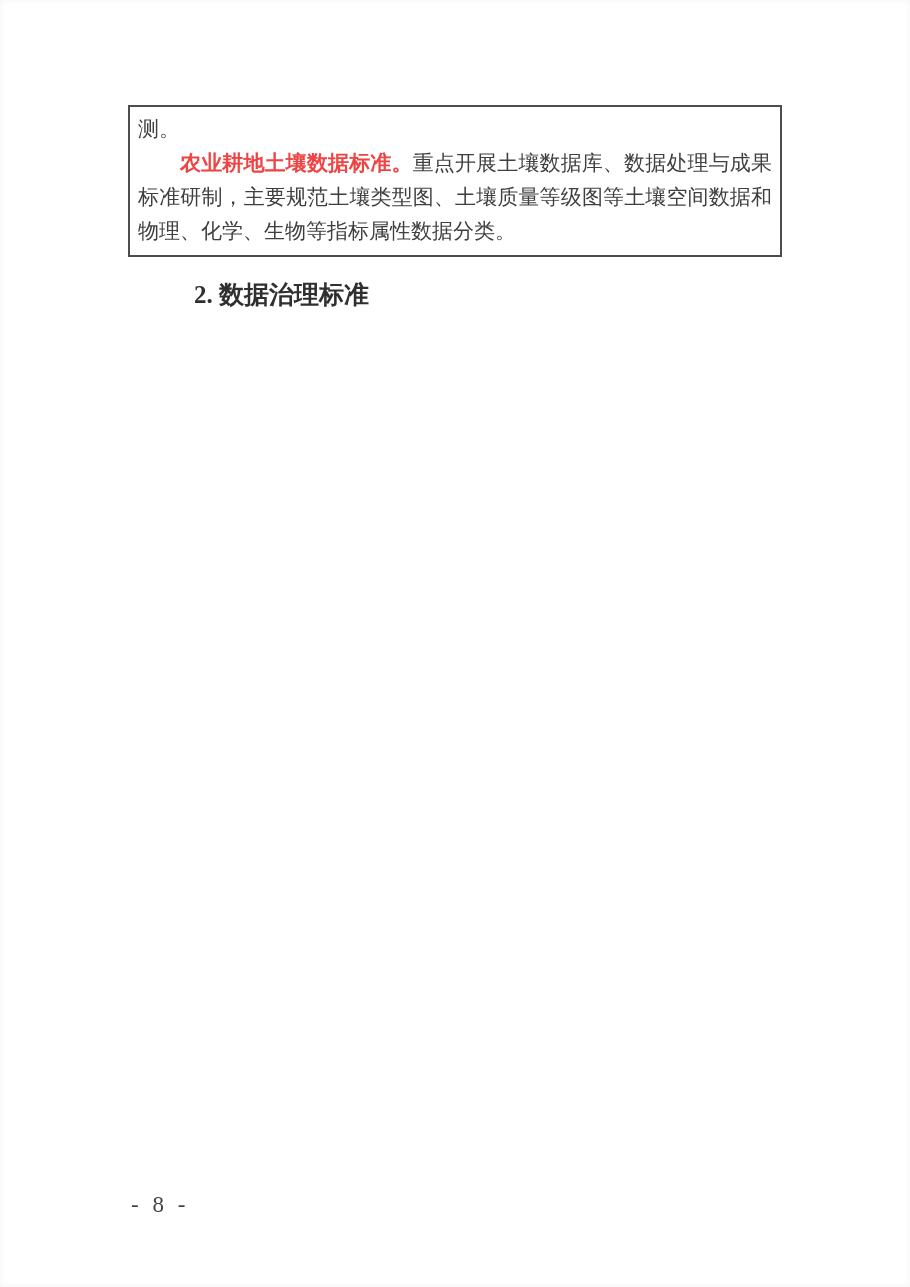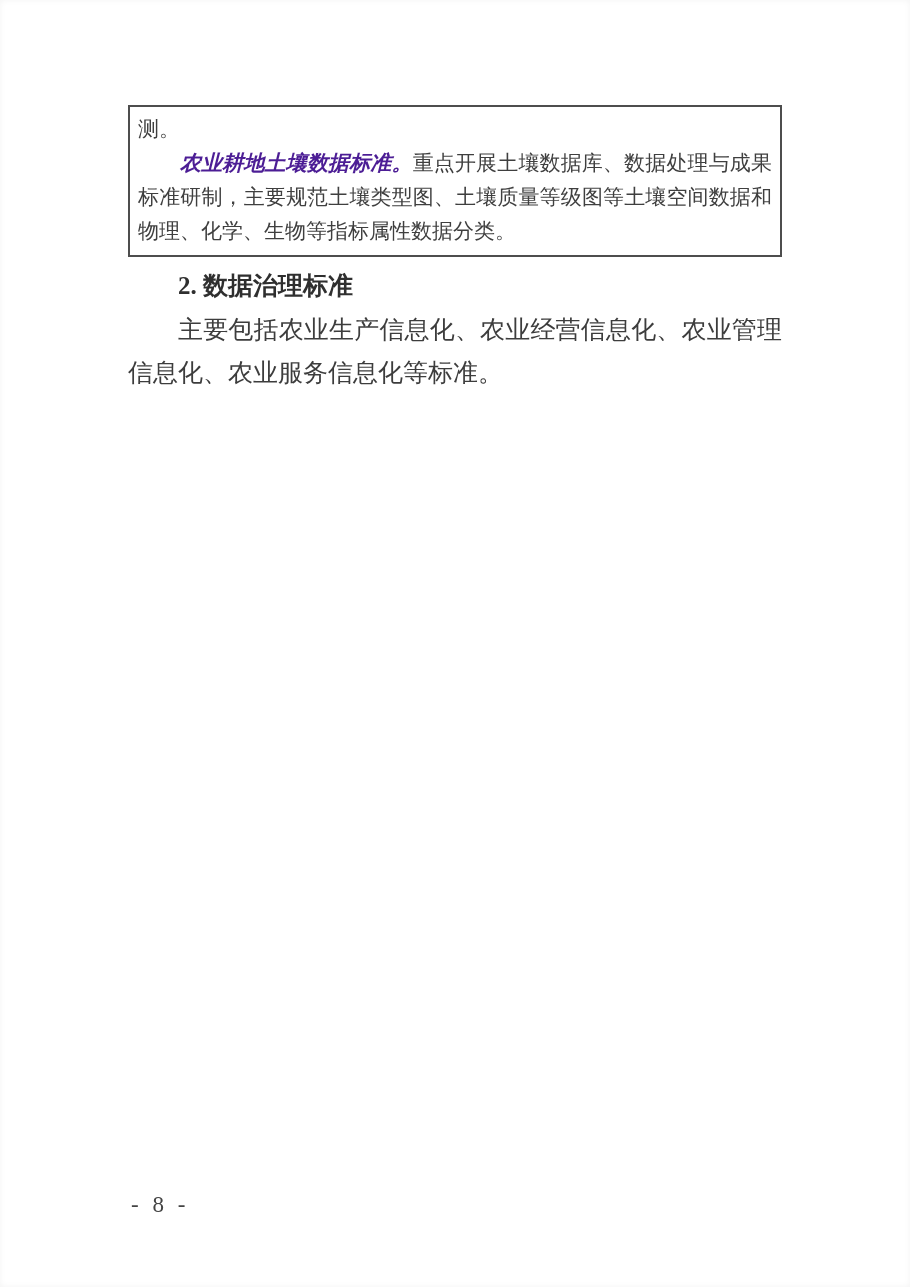--- a/index.html
+++ b/index.html
@@ -45,31 +45,30 @@
     color: #3f3f3f;
   }
   .note-box p {
     margin: 0;
   }
   .note-box .box-para {
     text-indent: 2em;
   }
   .note-box b {
     font-weight: bold;
-    color: #4c1d95;
-    font-style: italic;
+    color: #ef4444;
   }
   .sections {
     margin-top: 7px;
     font-size: 25px;
     line-height: 43.5px;
     text-align: justify;
   }
   .sections p {
-    margin: 0;
+    margin: 16px;
     text-indent: 2em;
   }
   .sections p.heading {
     font-weight: bold;
     color: #2f2f2f;
     text-align: left;
   }
   .sections p.kaiti_heading {
     text-align: left;
     color: #3a3a3a;
@@ -92,19 +91,18 @@
 <div class="page">
   <div class="content">
 
     <div class="note-box">
       <p class="box-line">测。</p>
       <p class="box-para"><b>农业耕地土壤数据标准。</b><span>重点开展土壤数据库、数据处理与成果标准研制，主要规范土壤类型图、土壤质量等级图等土壤空间数据和物理、化学、生物等指标属性数据分类。</span></p>
     </div>
 
     <div class="sections" id="sections">
         <p class="heading">2. 数据治理标准</p>
-        <p class="paragraph">主要包括农业生产信息化、农业经营信息化、农业管理信息化、农业服务信息化等标准。</p>
       </div>
 
   </div>
 
   <div class="footer-pagenum">- 8 -</div>
 </div>
 
 </body></html>

